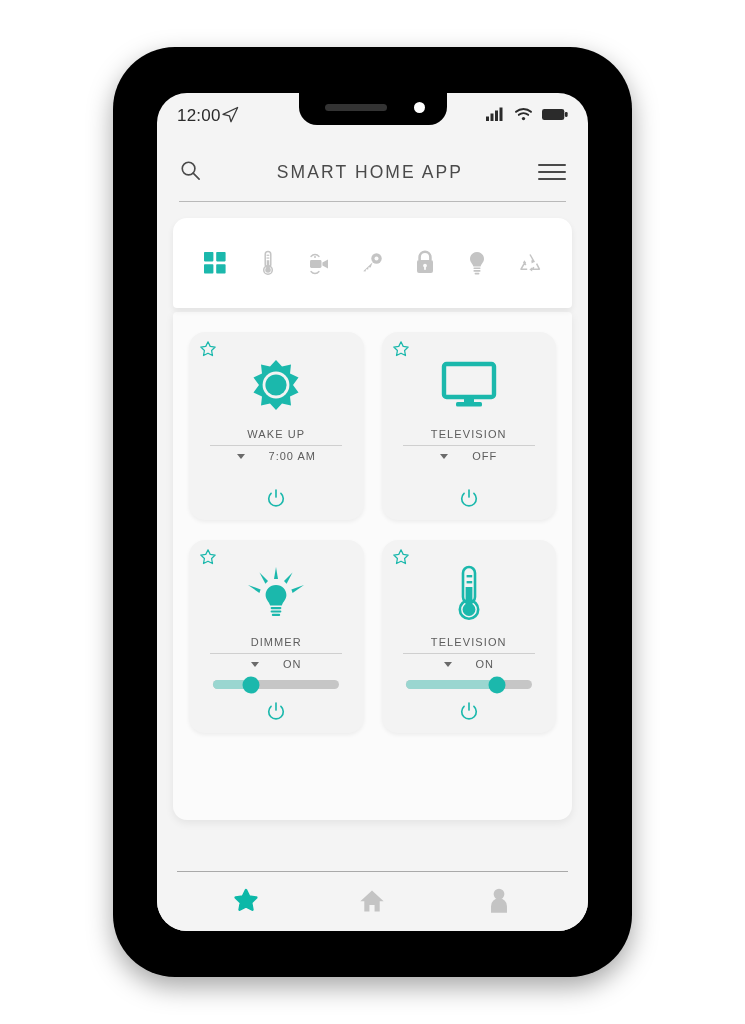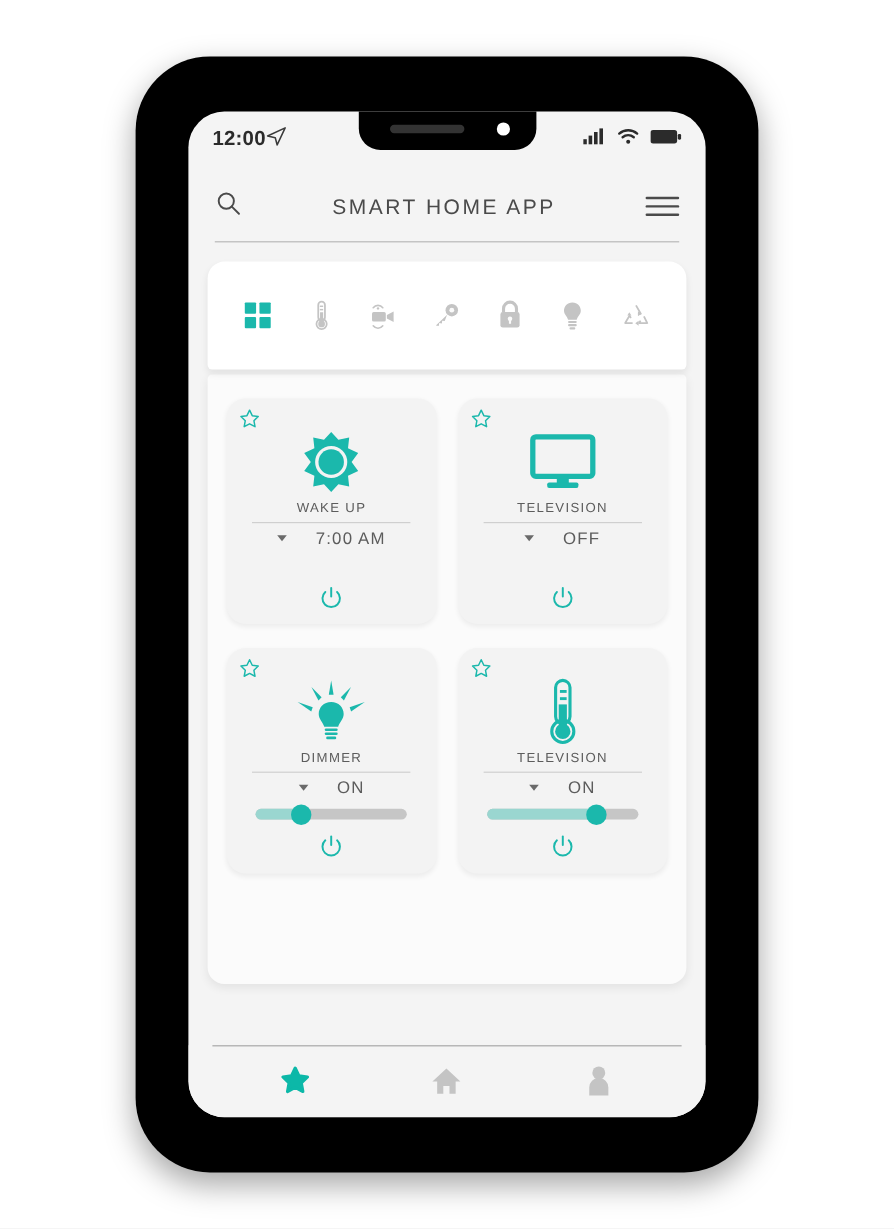--- a/index.html
+++ b/index.html
@@ -72,21 +72,20 @@
     position: relative;
     height: 46px;
     display: flex;
     align-items: center;
     padding: 0 20px;
     box-sizing: border-box;
   }
   .status-left {
     display: flex;
     align-items: center;
-    font-weight: bold;
   }
   .status-time {
     font-size: 17px;
     color: #2b2b2b;
     letter-spacing: 0.2px;
   }
   .status-right {
     position: absolute;
     right: 20px;
     top: 50%;
@@ -195,35 +194,36 @@
     height: 64px;
     display: flex;
     align-items: center;
     justify-content: center;
     margin-top: 12px;
   }
   .tile-label {
     font-size: 11px;
     letter-spacing: 1.1px;
     color: #5c5c5c;
+    margin-top: 10px;
     text-align: center;
     white-space: nowrap;
   }
   .tile-rule {
     height: 1px;
     background: #cfcfcf;
     width: 88%;
     margin: 5px 0 4px 0;
   }
   .tile-status {
     display: flex;
     align-items: center;
     justify-content: center;
     gap: 24px;
-    font-size: 14px;
+    font-size: 11px;
     letter-spacing: 1px;
     color: #5c5c5c;
   }
   .caret {
     width: 0;
     height: 0;
     border-left: 4px solid transparent;
     border-right: 4px solid transparent;
     border-top: 5px solid #6a6a6a;
   }

